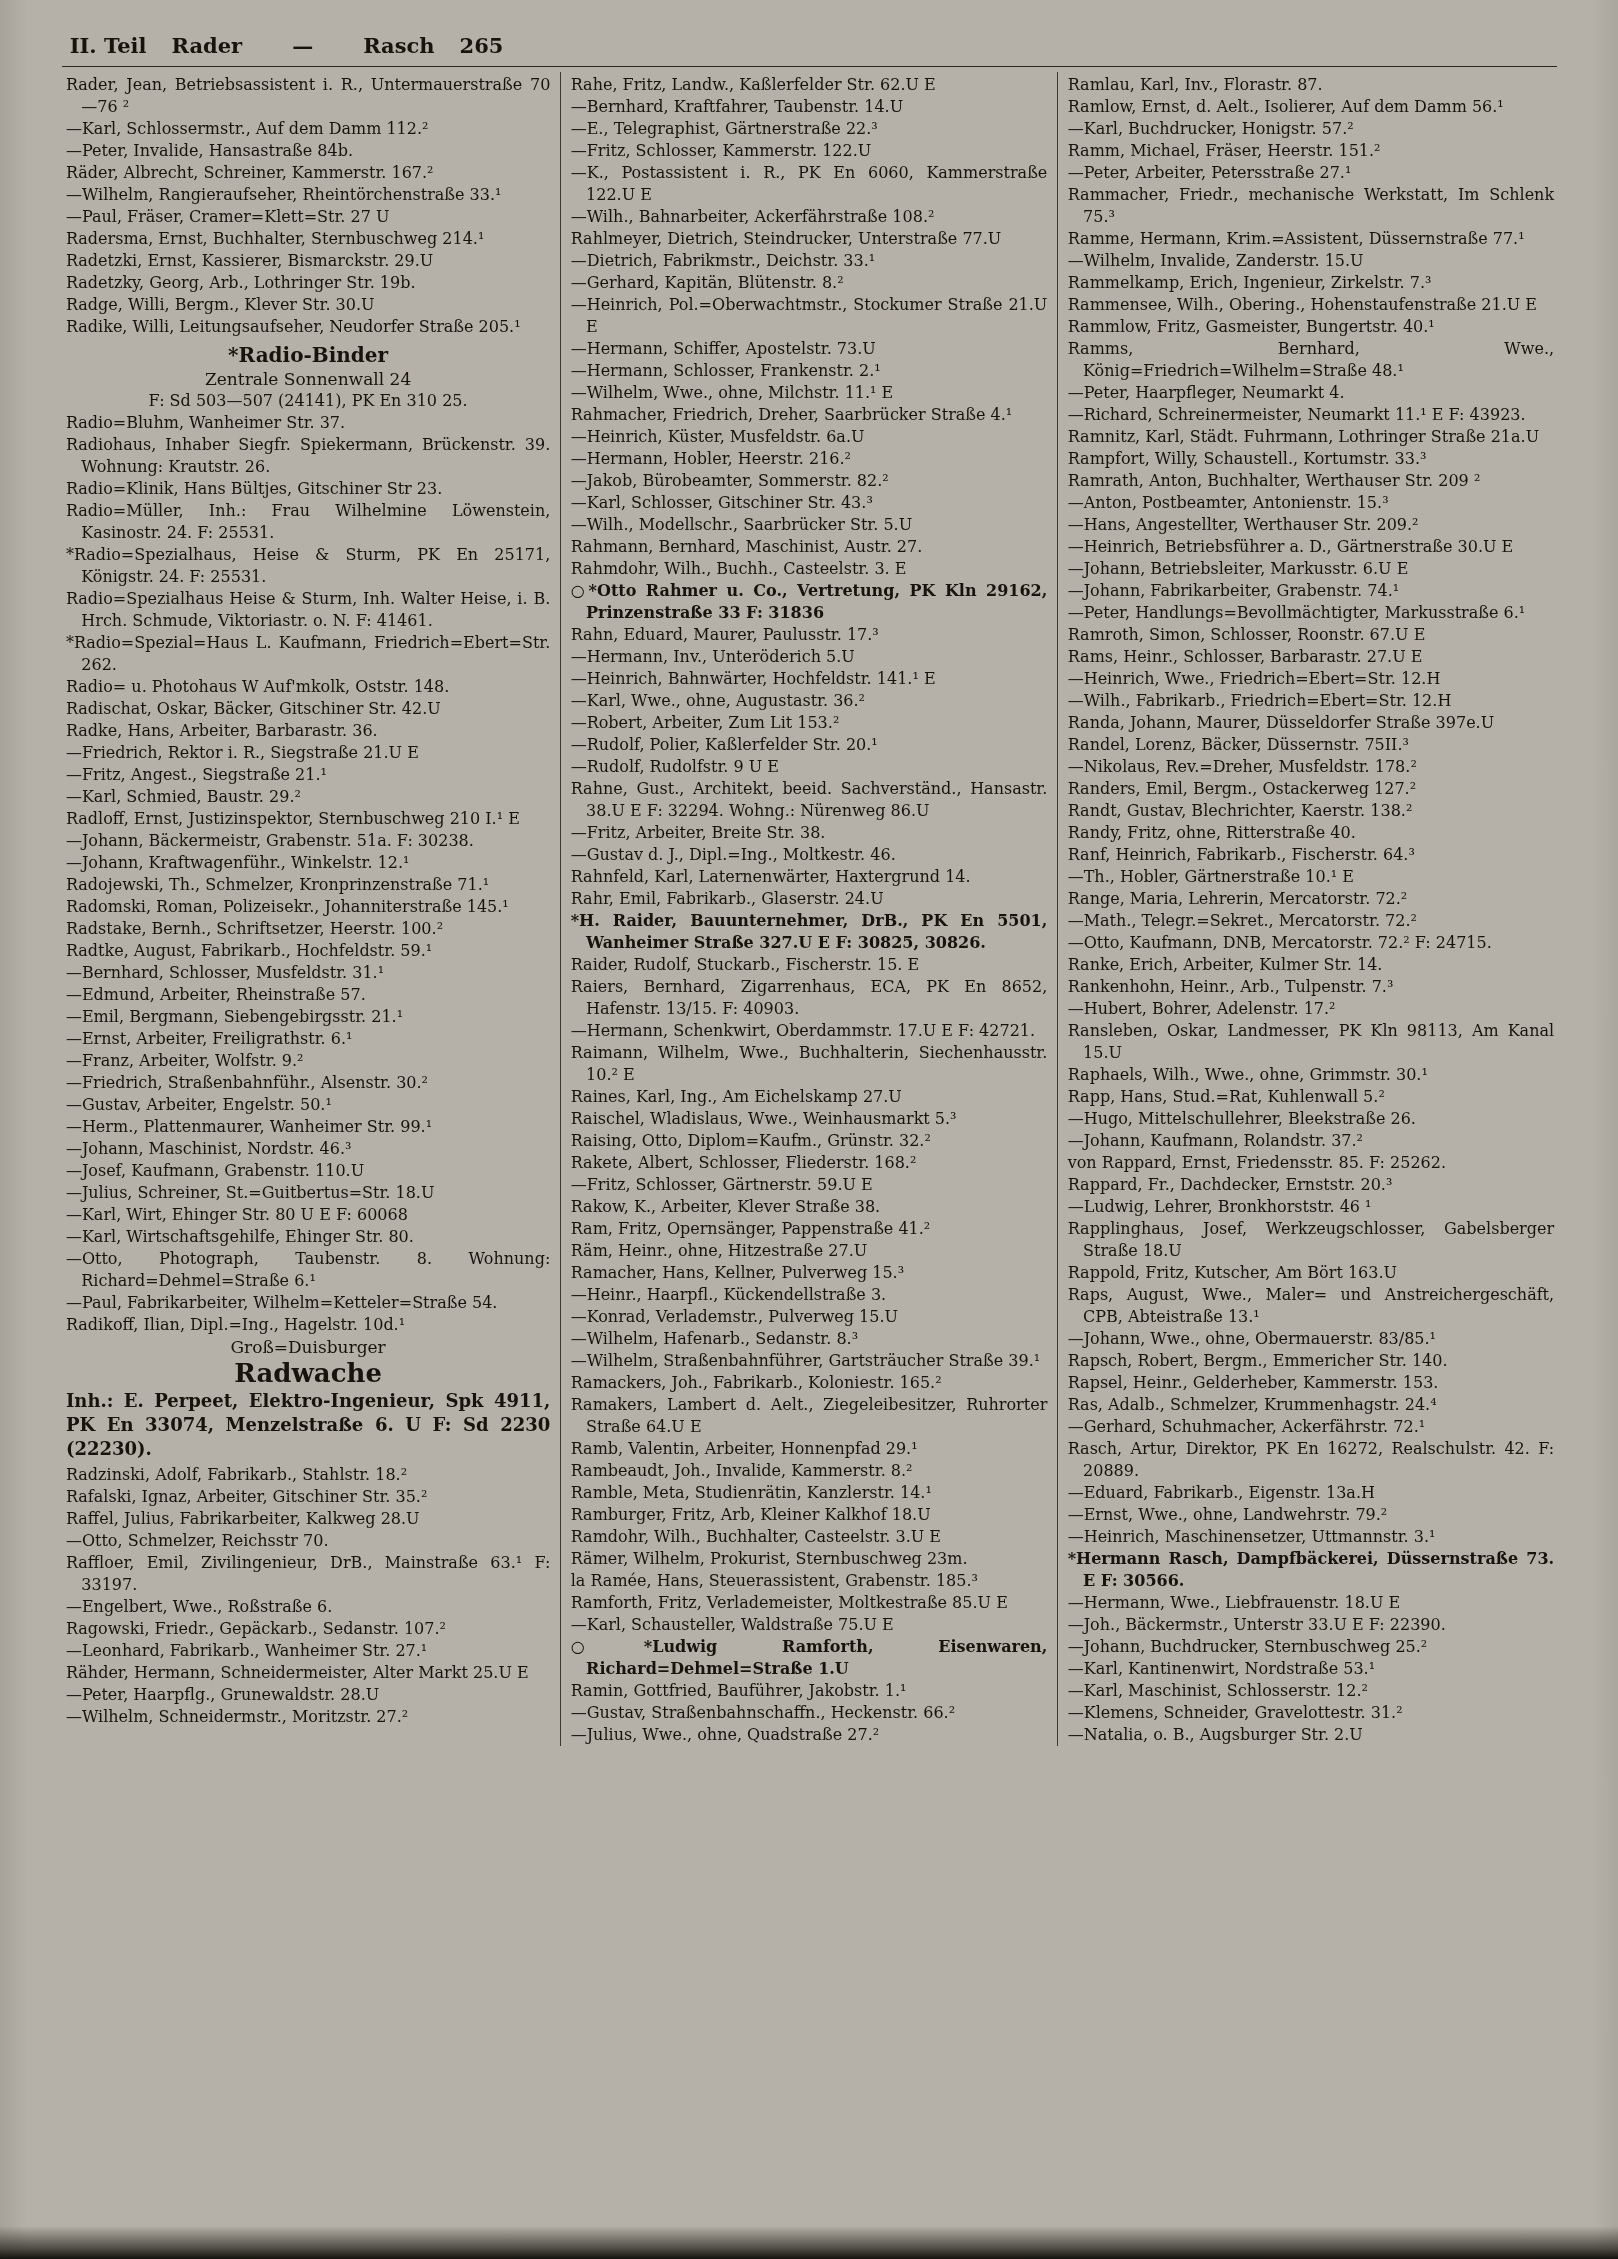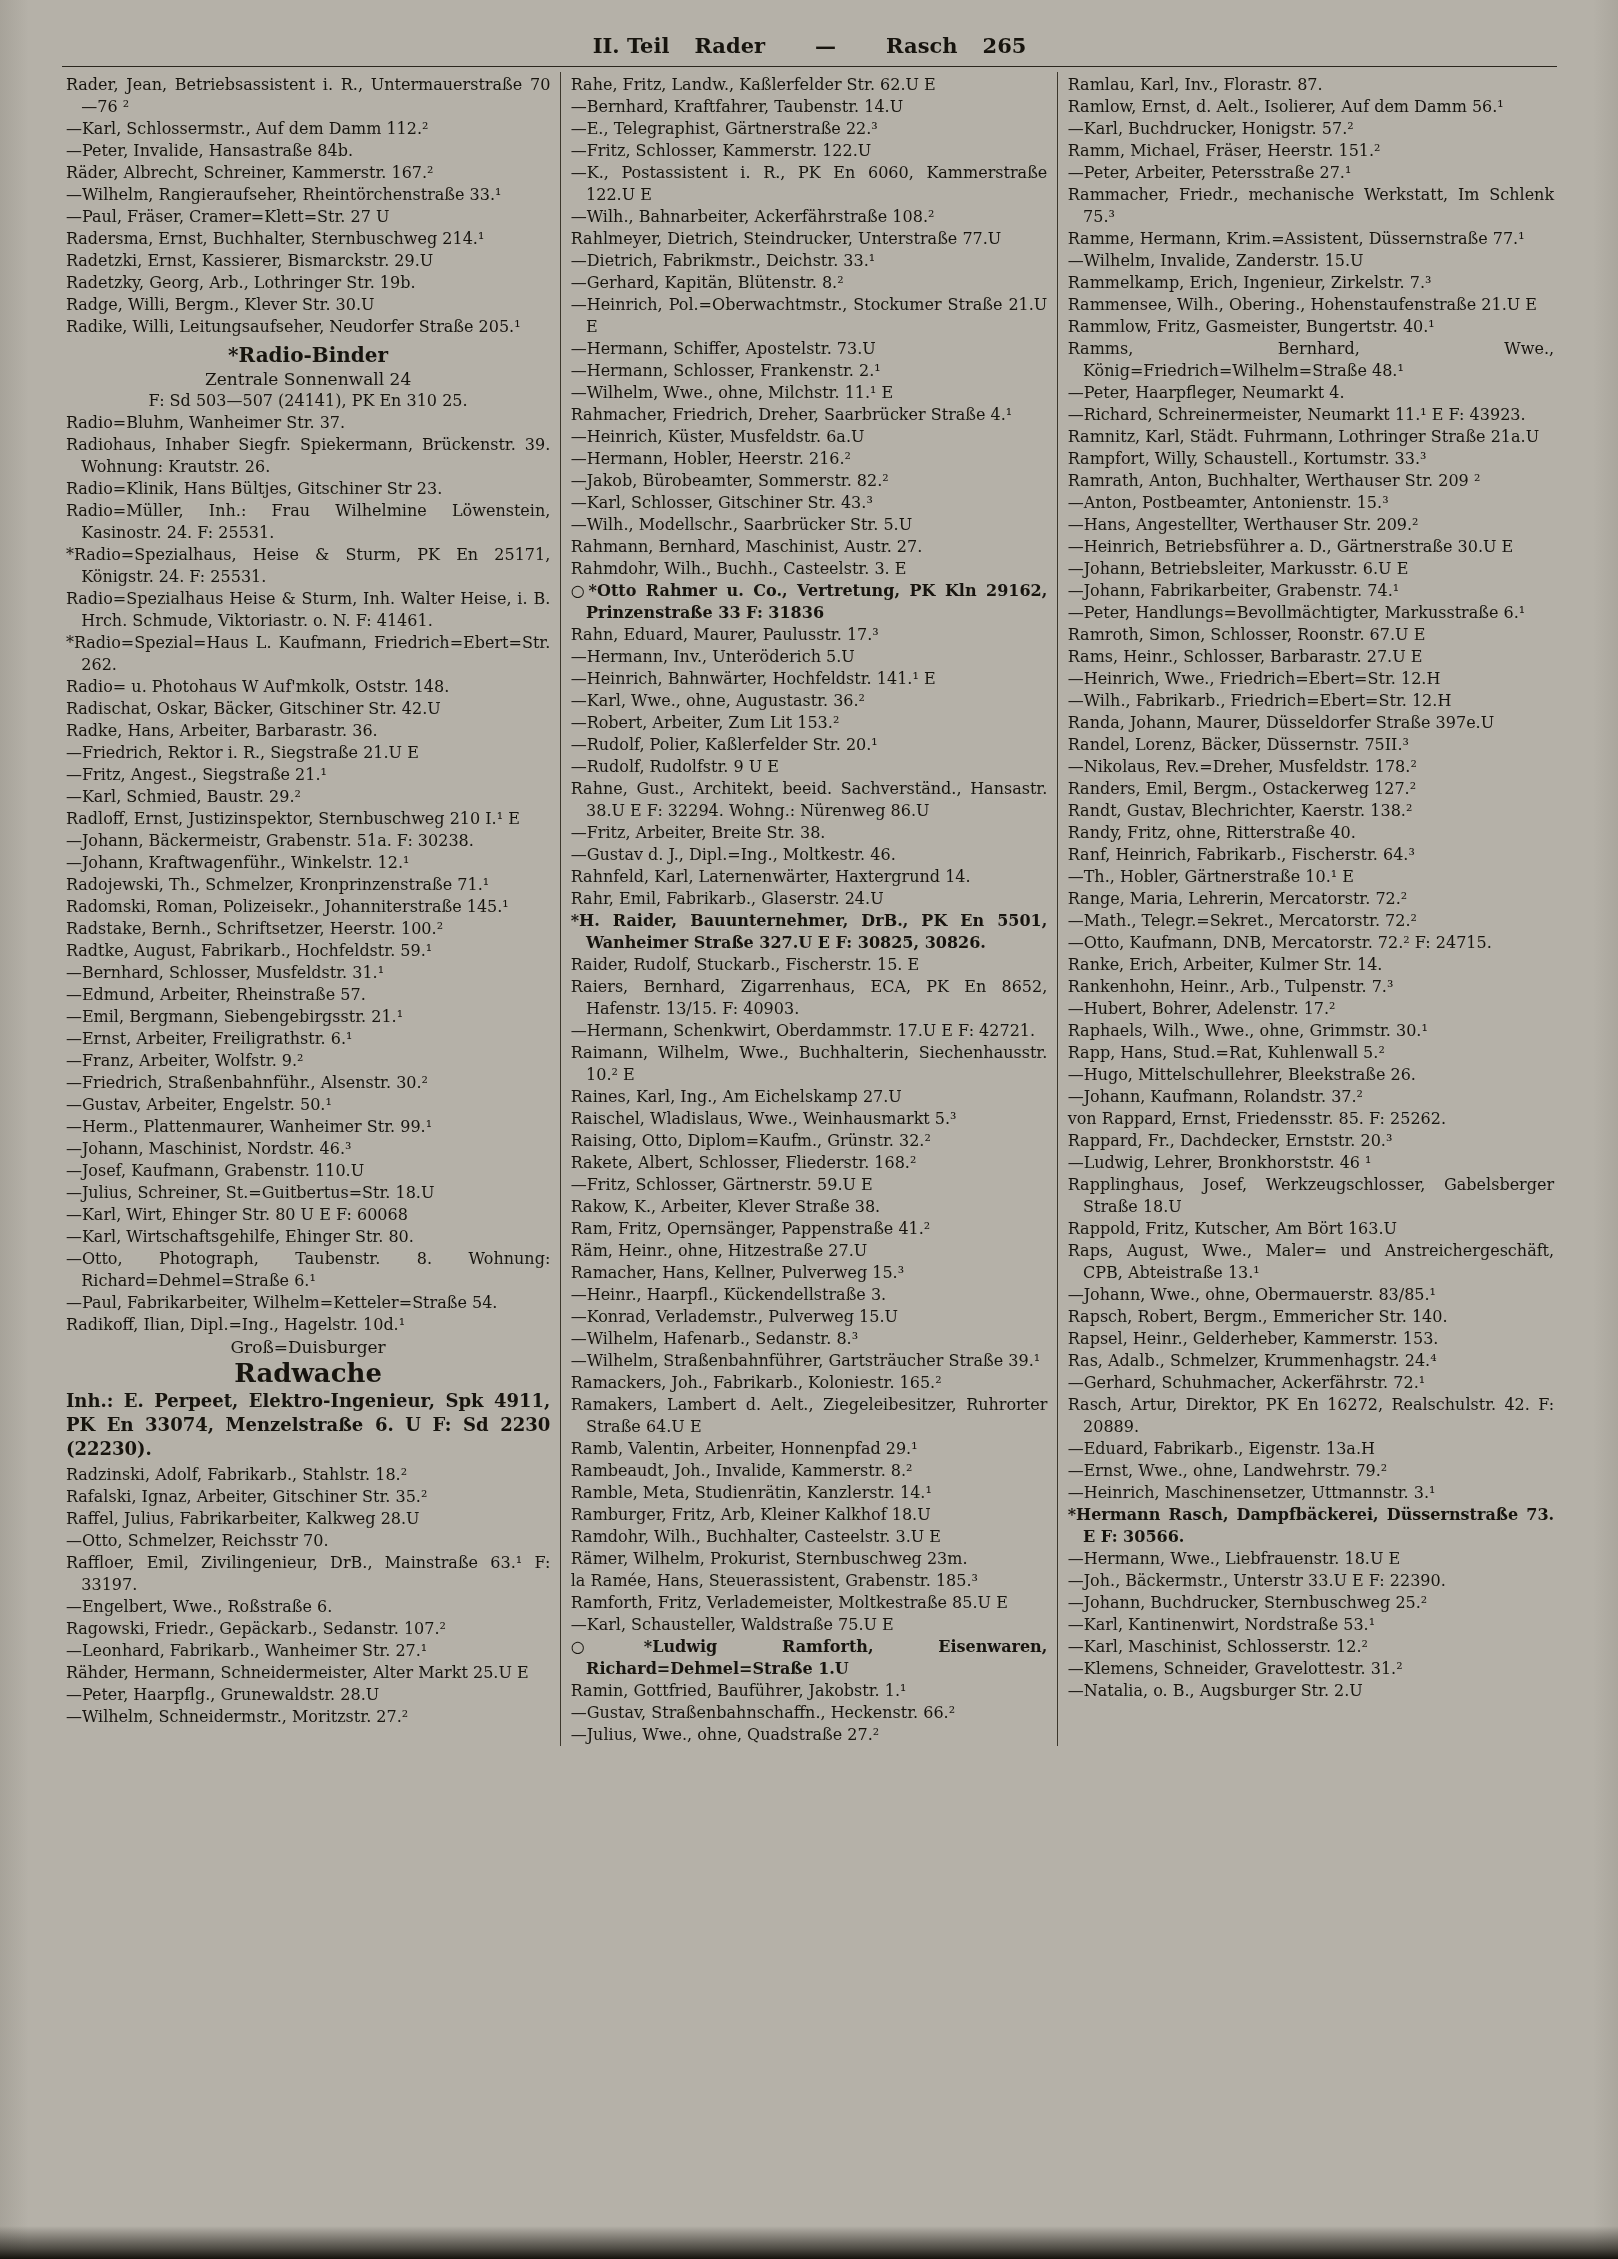--- a/index.html
+++ b/index.html
@@ -17,21 +17,21 @@
                #b5b1a8;
   }
   .edge-bottom{
     position:absolute;left:0;bottom:0;width:100%;height:33px;
     background:linear-gradient(to bottom, rgba(0,0,0,0) 0, rgba(20,18,12,0.65) 70%, #14120c 100%);
   }
   .content{
     position:absolute;left:62px;top:33px;width:1495px;
   }
   .header{
-    display:flex;justify-content:center;align-items:baseline;
+    display:flex;justify-content:flex-start;align-items:baseline;
     font-weight:bold;font-size:21px;
     padding:0 7.7px 7.7px 7.7px;
     border-bottom:1.9px solid #2a261d;
   }
   .header .mid span{margin:0 25px;}
   .columns{
     display:flex;margin-top:5.8px;
   }
   .col{
     width:498px;box-sizing:border-box;
@@ -236,20 +236,21 @@
           <p class="entry e">Randt, Gustav, Blechrichter, Kaerstr. 138.²</p>
           <p class="entry e">Randy, Fritz, ohne, Ritterstraße 40.</p>
           <p class="entry e">Ranf, Heinrich, Fabrikarb., Fischerstr. 64.³</p>
           <p class="entry e">—Th., Hobler, Gärtnerstraße 10.¹ E</p>
           <p class="entry e">Range, Maria, Lehrerin, Mercatorstr. 72.²</p>
           <p class="entry e">—Math., Telegr.=Sekret., Mercatorstr. 72.²</p>
           <p class="entry e">—Otto, Kaufmann, DNB, Mercatorstr. 72.² F: 24715.</p>
           <p class="entry e">Ranke, Erich, Arbeiter, Kulmer Str. 14.</p>
           <p class="entry e">Rankenhohn, Heinr., Arb., Tulpenstr. 7.³</p>
           <p class="entry e">—Hubert, Bohrer, Adelenstr. 17.²</p>
+          <p class="entry e">Ransleben, Oskar, Landmesser, PK Kln 98113, Am Kanal 15.U</p>
           <p class="entry e">Raphaels, Wilh., Wwe., ohne, Grimmstr. 30.¹</p>
           <p class="entry e">Rapp, Hans, Stud.=Rat, Kuhlenwall 5.²</p>
           <p class="entry e">—Hugo, Mittelschullehrer, Bleekstraße 26.</p>
           <p class="entry e">—Johann, Kaufmann, Rolandstr. 37.²</p>
           <p class="entry e">von Rappard, Ernst, Friedensstr. 85. F: 25262.</p>
           <p class="entry e">Rappard, Fr., Dachdecker, Ernststr. 20.³</p>
           <p class="entry e">—Ludwig, Lehrer, Bronkhorststr. 46 ¹</p>
           <p class="entry e">Rapplinghaus, Josef, Werkzeugschlosser, Gabelsberger Straße 18.U</p>
           <p class="entry e">Rappold, Fritz, Kutscher, Am Bört 163.U</p>
           <p class="entry e">Raps, August, Wwe., Maler= und Anstreichergeschäft, CPB, Abteistraße 13.¹</p>

